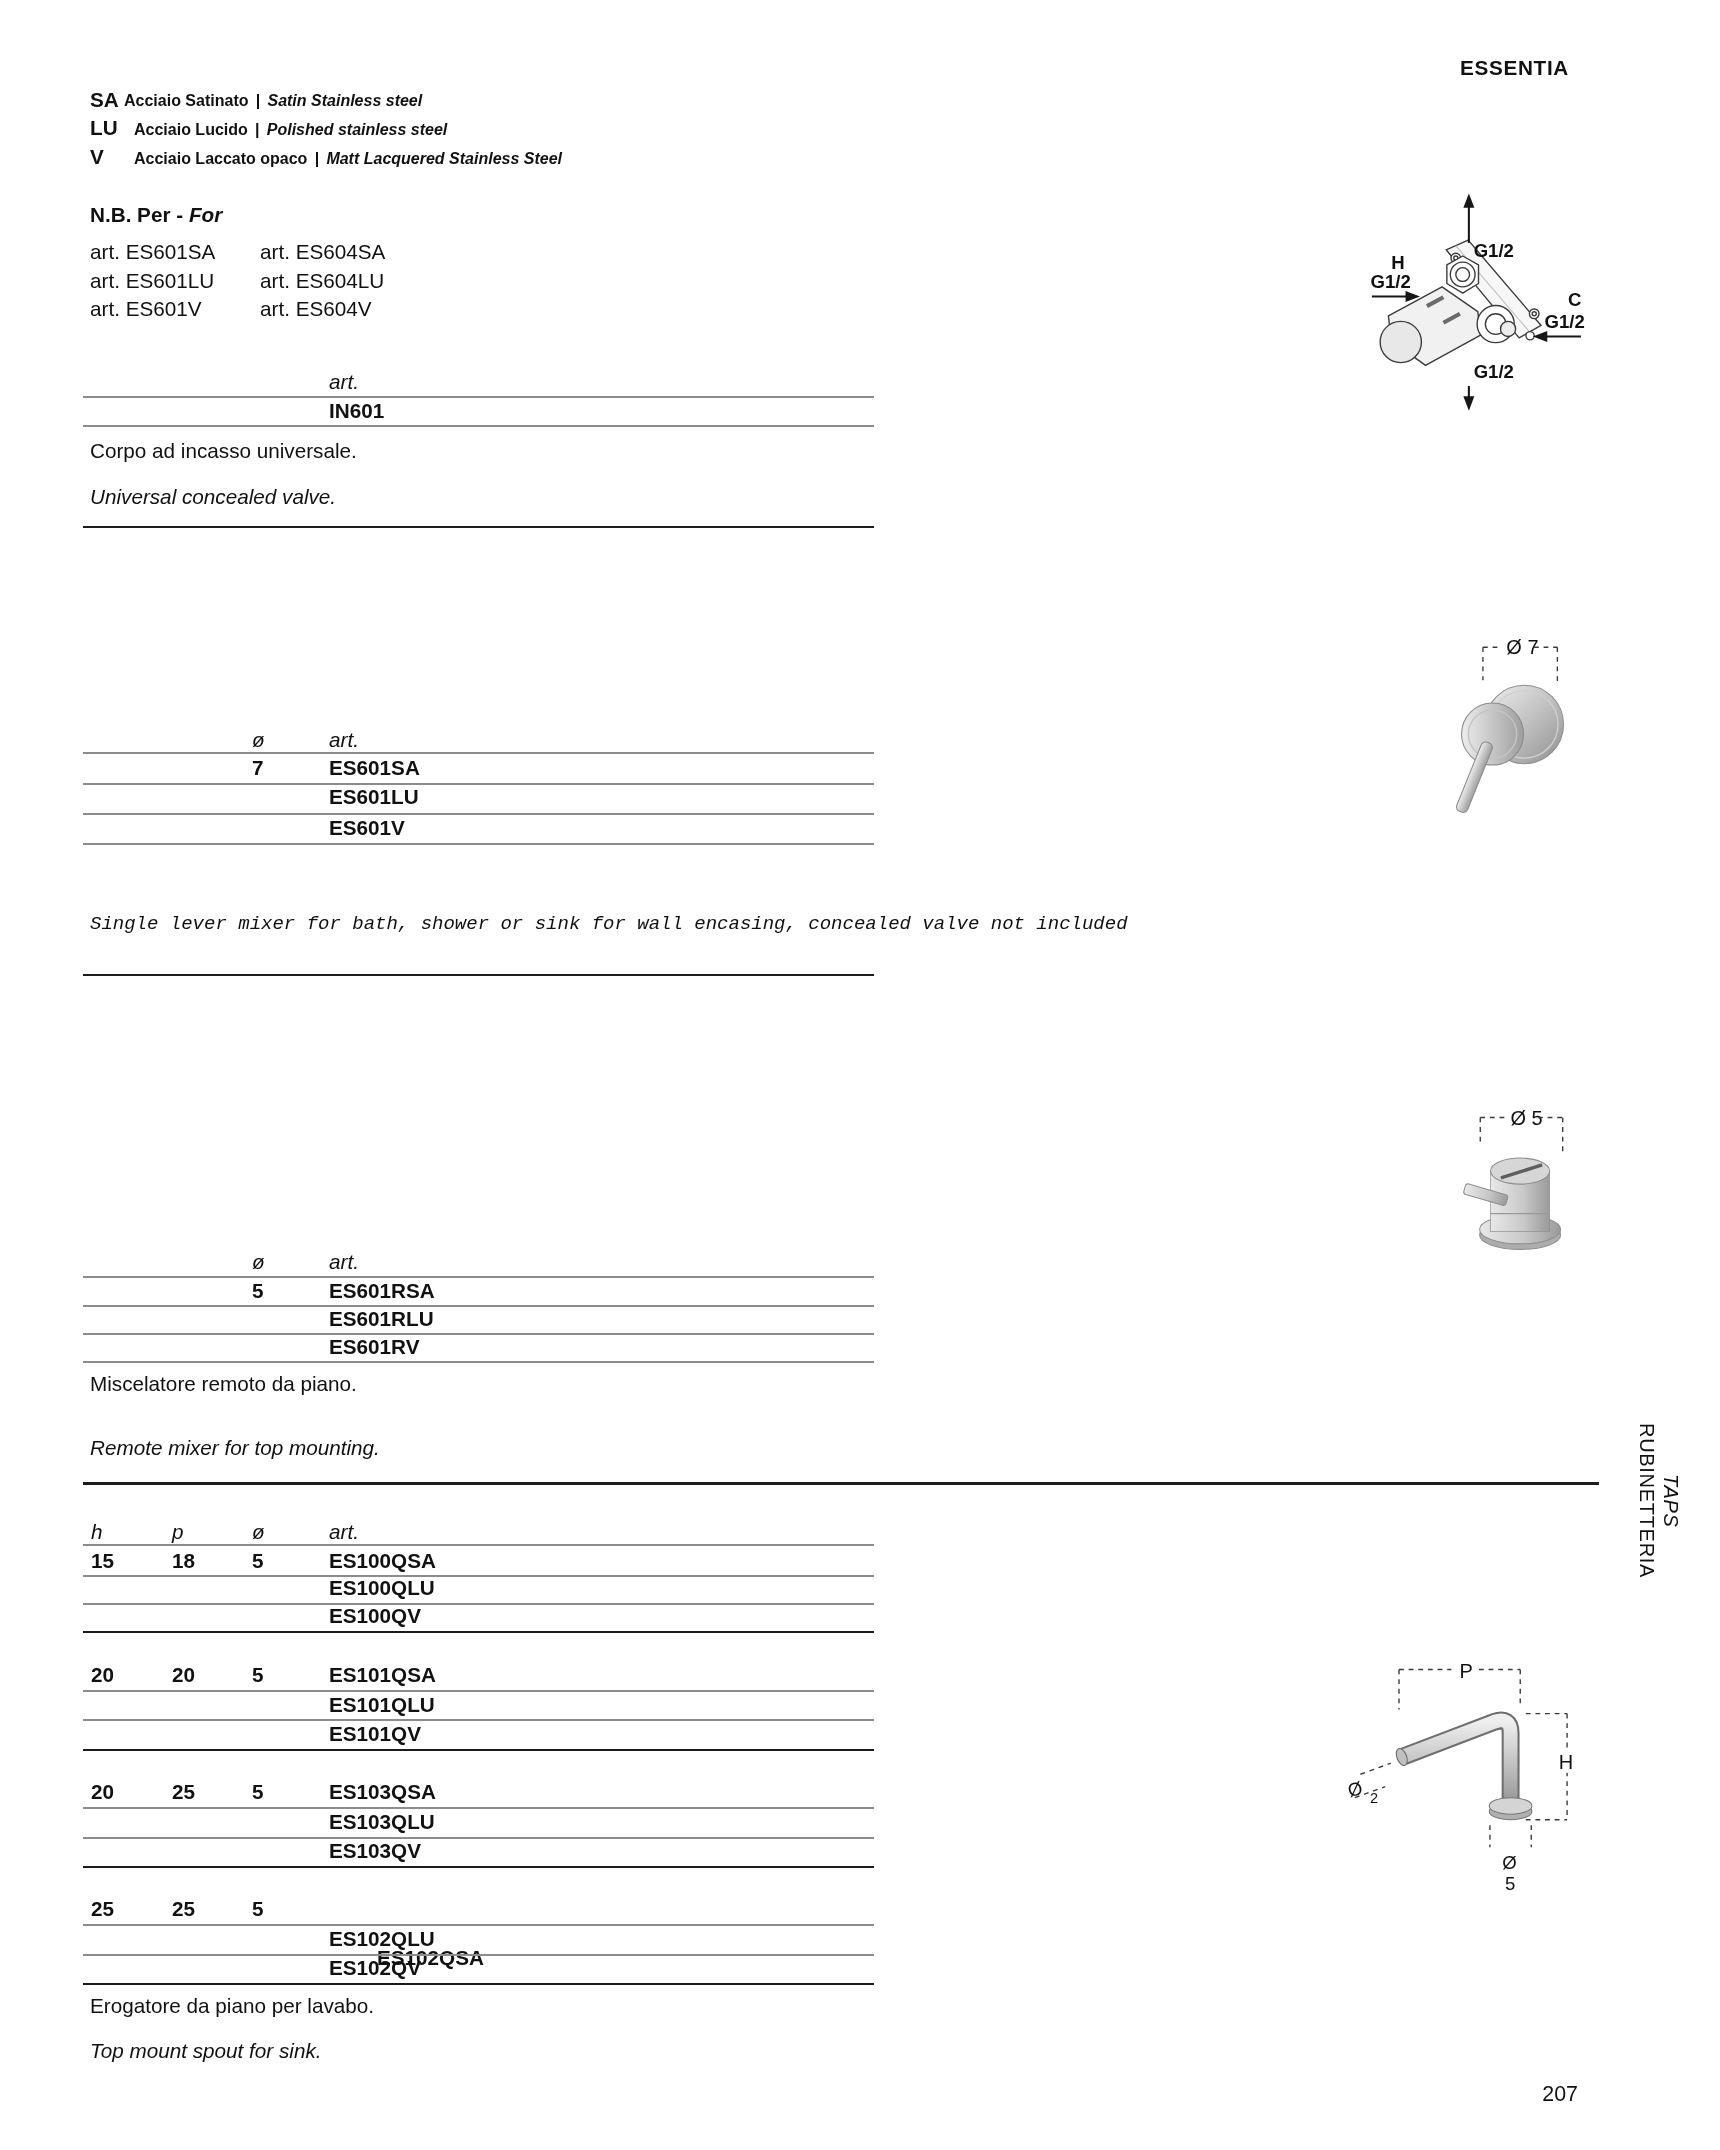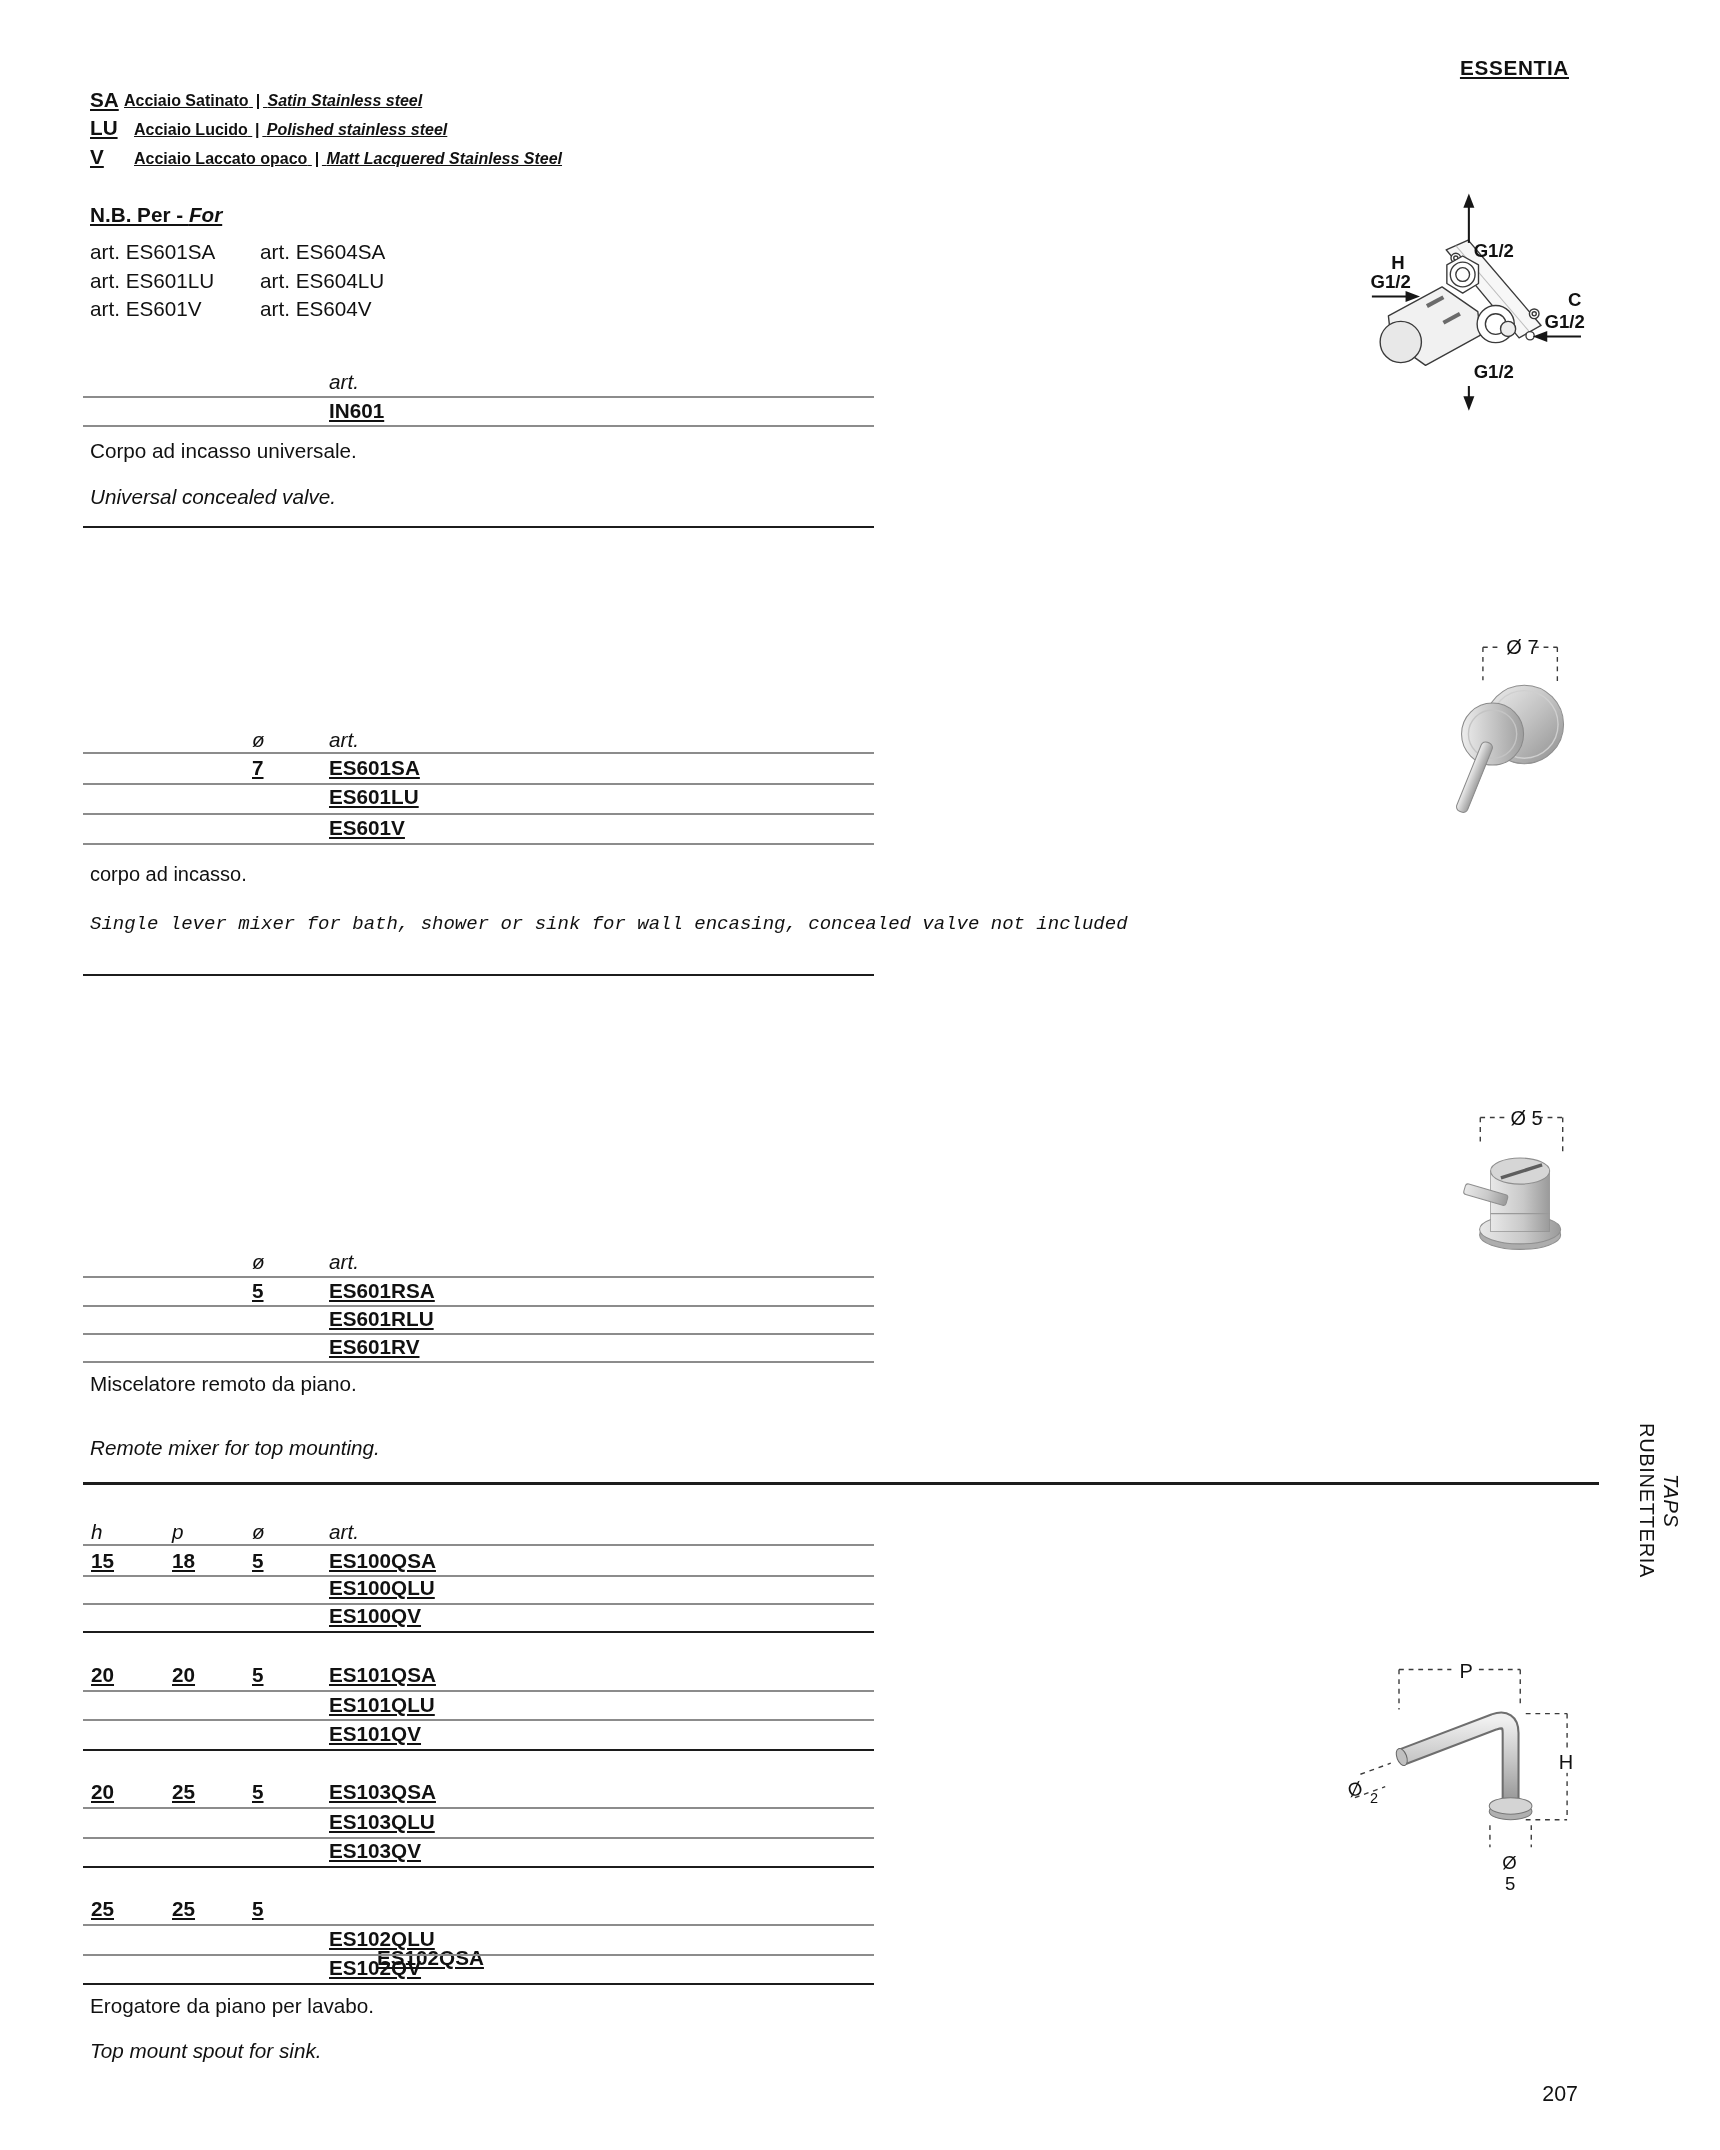--- a/index.html
+++ b/index.html
@@ -2,21 +2,21 @@
 <html style="font-size:11px"><head>
 <meta charset="utf-8">
 <style>
   html,body{margin:0;padding:0;background:#ffffff;}
   body{width:1721px;height:2151px;position:relative;font-family:"Liberation Sans",sans-serif;color:#111;}
   .abs{position:absolute;white-space:nowrap;}
   .t30{font-size:20.7px;line-height:20.7px;}
   .t29{font-size:20px;line-height:20px;}
   .t28{font-size:19px;line-height:19px;}
   .t23{font-size:16px;line-height:16px;}
-  .b{font-weight:bold;text-decoration:underline;}
+  .b{font-weight:bold;}
   .i{font-style:italic;}
   .rule{position:absolute;height:2.1px;background:#8c8c8c;}
   .rule-dark{position:absolute;height:2.1px;background:#1c1c1c;}
   .sep-long{position:absolute;height:2.8px;background:#1c1c1c;}
   .para{white-space:normal;}
   .just{text-align:justify;text-align-last:justify;}
   .sidebar-vertical{writing-mode:vertical-lr;text-orientation:mixed;text-align:center;letter-spacing:0.7px;}
   svg text{font-family:"Liberation Sans",sans-serif;fill:#111;}
   .dash{stroke:#3a3a3a;stroke-width:2;stroke-dasharray:7 7;fill:none;}
   .ln{stroke:#161616;stroke-width:3;fill:none;}
@@ -114,21 +114,20 @@
   <div class="abs t30 i" style="left:329px;top:730px;">art.</div>
   <div class="rule" style="left:83px;top:752px;width:791px;"></div>
   <div class="abs t30 b" style="left:252px;top:758px;">7</div>
   <div class="abs t30 b" style="left:329px;top:758px;">ES601SA</div>
   <div class="rule" style="left:83px;top:783px;width:791px;"></div>
   <div class="abs t30 b" style="left:329px;top:787px;">ES601LU</div>
   <div class="rule" style="left:83px;top:813px;width:791px;"></div>
   <div class="abs t30 b" style="left:329px;top:818px;">ES601V</div>
   <div class="rule" style="left:83px;top:843px;width:791px;"></div>
   <div class="abs t29 para" style="left:90px;top:861px;width:784px;line-height:27px;">
-    <div>corpo ad incasso.</div>
   </div>
   <div class="abs t28 i" style="left:90px;top:915px;font-family:Liberation Mono, monospace;">Single lever mixer for bath, shower or sink for wall encasing, concealed valve not included</div>
   <div class="rule-dark" style="left:83px;top:974px;width:791px;"></div>
 </div>
 
 <svg class="abs" style="left:1447px;top:630px;" width="138" height="193" viewBox="2100 915 200 280">
   <defs>
     <linearGradient id="m1" x1="0" y1="0" x2="1" y2="1">
       <stop offset="0" stop-color="#efefef"></stop>
         <stop offset="0.5" stop-color="#c2c2c2"></stop>

